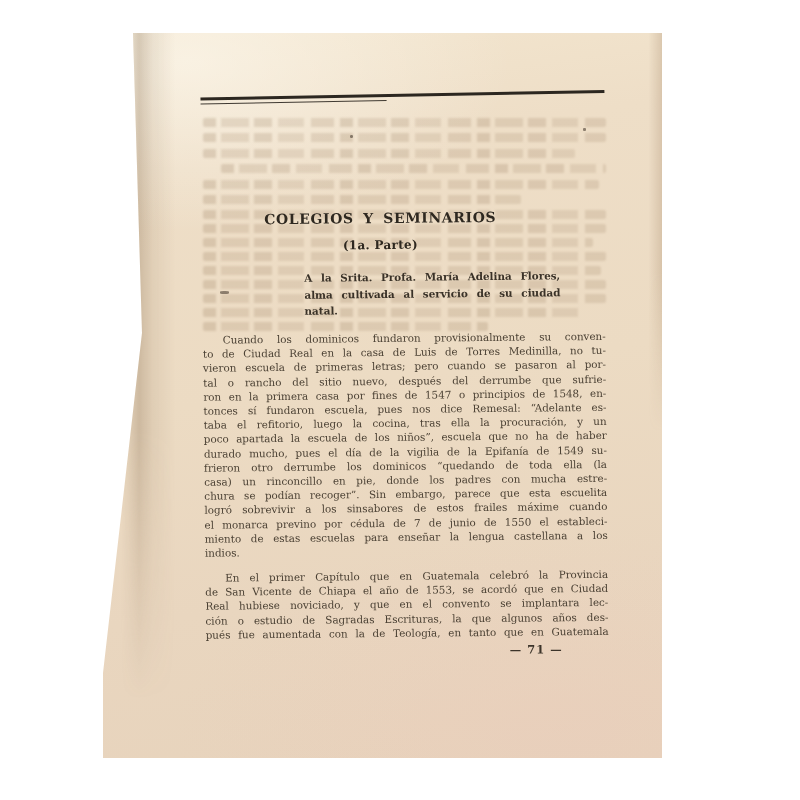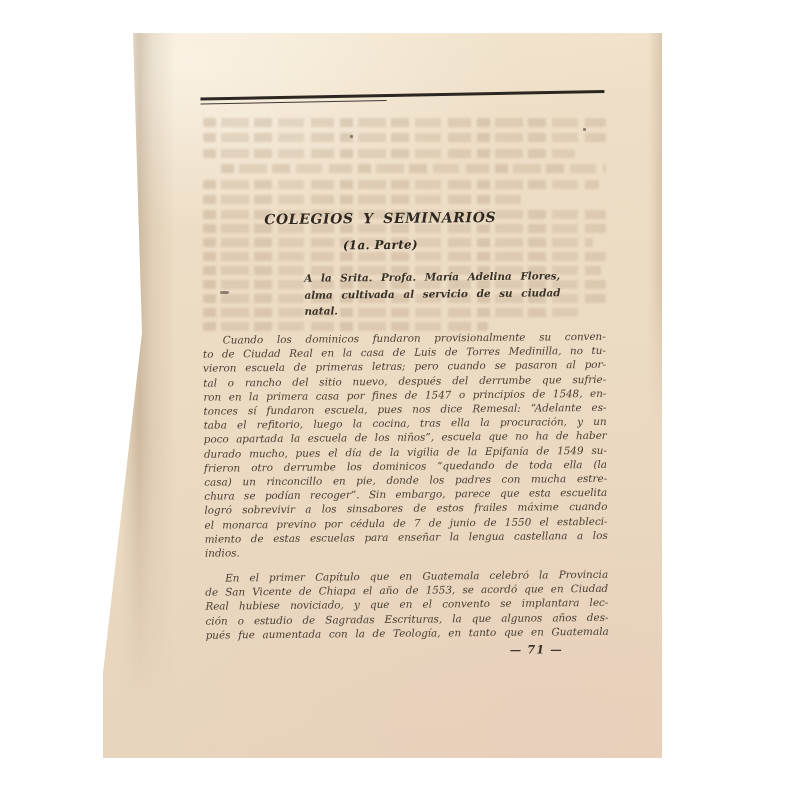--- a/index.html
+++ b/index.html
@@ -17,21 +17,20 @@
 
   
   .paper{
     position:absolute;left:103px;top:33px;width:559px;height:725px;
     background:
       radial-gradient(620px 320px at 82% 96%, rgba(236,196,184,0.28), transparent 62%),
       radial-gradient(500px 260px at 15% 4%, rgba(255,252,244,0.55), transparent 65%),
       linear-gradient(172deg, var(--paper-light) 0%, #eedec7 18%, var(--paper) 48%, #e9d6bf 74%, var(--paper-dark) 100%);
     clip-path:polygon(30px 0, 559px 0, 559px 725px, 0 725px, 0 640px, 39px 300px);
     box-shadow:0 2px 2px rgba(150,120,90,0.35);
-    font-style:italic;
   }
   
   .paper::before{
     content:"";position:absolute;left:18px;top:0;width:56px;height:100%;
     background:linear-gradient(90deg, transparent 0, rgba(118,90,60,0.10) 8px, rgba(118,90,60,0.26) 18px, rgba(118,90,60,0.10) 32px, transparent 54px);
     -webkit-mask:linear-gradient(180deg,#000 0 55%,transparent 92%);
             mask:linear-gradient(180deg,#000 0 55%,transparent 92%);
   }
   
   .paper::after{

